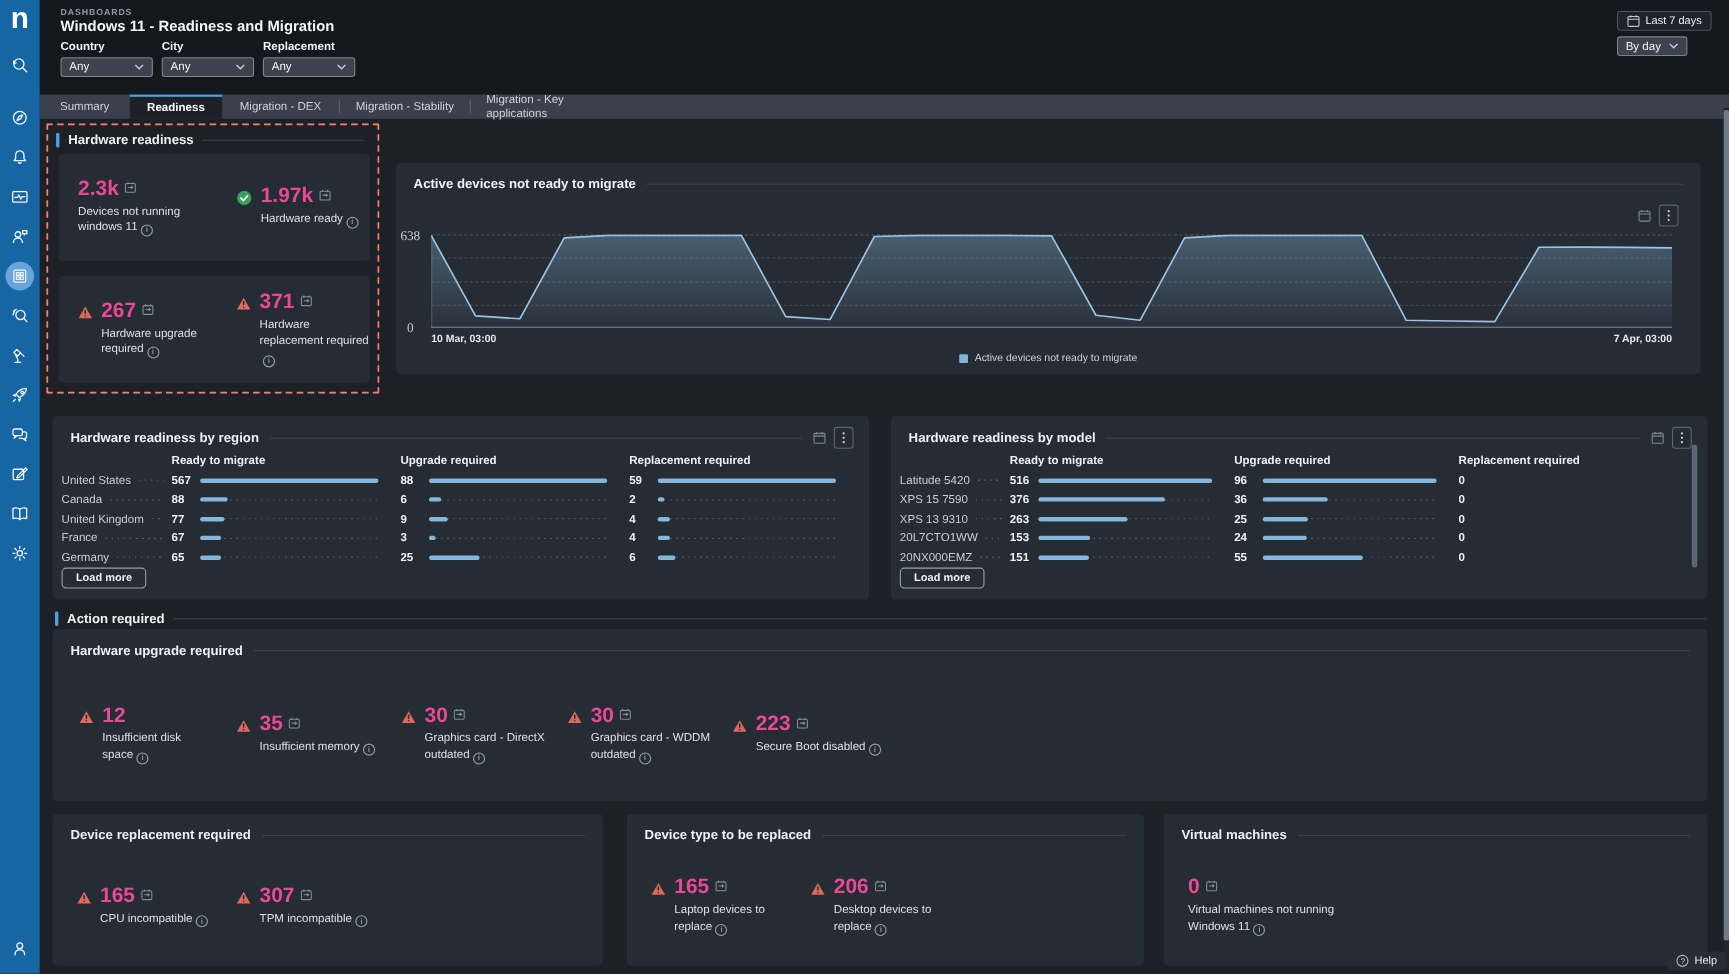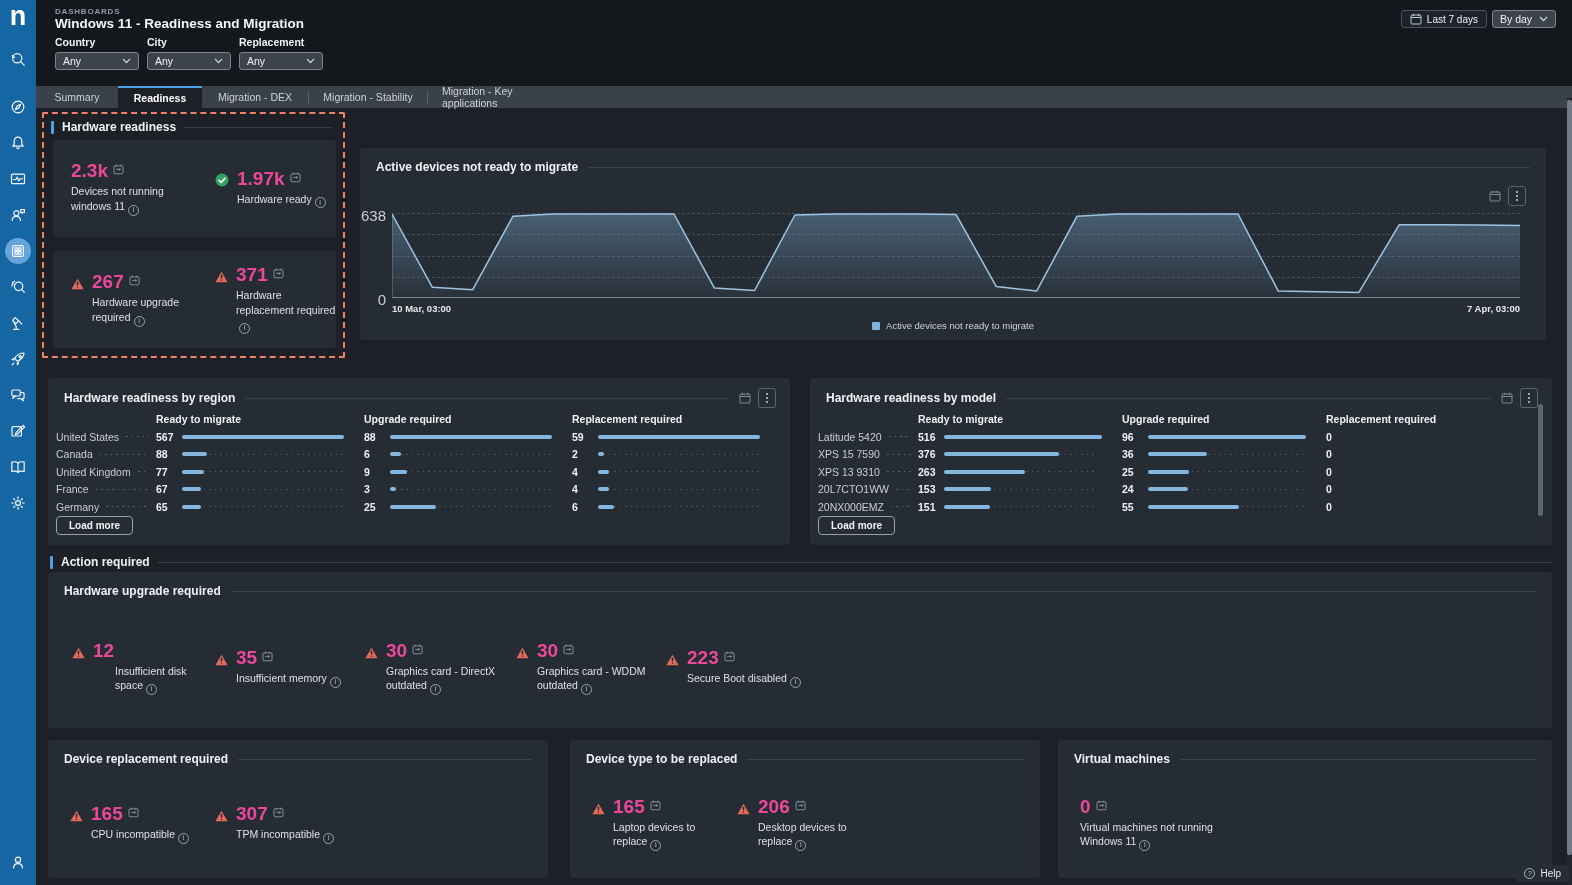--- a/index.html
+++ b/index.html
@@ -14,21 +14,21 @@
   .sicon { width:26px; height:26px; display:flex; align-items:center; justify-content:center; cursor:pointer; }
   .sicon svg { stroke:#f2f6fa; fill:none; stroke-width:1.2; stroke-linecap:round; stroke-linejoin:round; }
   .sicon.active { background:#67a4da; border-radius:50%; }
   .gap-after { margin-bottom:12px; }
   .side-bottom { position:absolute; bottom:10px; left:0; width:36px; display:flex; justify-content:center; }
 
   
   #header { position:absolute; left:36px; top:0; width:1536px; height:86px; background:#14171b; z-index:10; }
   .crumb { position:absolute; left:19px; top:7px; font-size:8px; font-weight:bold; letter-spacing:.8px; color:#8e9bab; }
   .page-title { position:absolute; left:19px; top:16px; font-size:13.5px; font-weight:bold; color:#f4f6f8; }
-  .hdr-right { position:absolute; right:16px; top:10px; display:flex; gap:5px; }
+  .hdr-right { position:absolute; right:16px; top:10px; display:flex; gap:5px;flex-direction:column; }
   .btn-dark { display:flex; align-items:center; gap:5px; height:18px; padding:0 8px; background:#1d232b;
     border:1px solid #4a525e; border-radius:3px; font-size:10px; color:#eef1f4; cursor:pointer; }
   .select { display:flex; align-items:center; justify-content:space-between; height:18px; padding:0 7px;
     background:#3d434d; border:1px solid #7b838f; border-radius:3px; font-size:10.5px; color:#f0f2f5; cursor:pointer; }
   .filters { position:absolute; left:19px; top:36px; display:flex; gap:8px; }
   .fgroup { display:flex; flex-direction:column; gap:4px; }
   .flabel { font-size:10.5px; font-weight:bold; color:#f0f2f5; }
   .fsel { width:84px; }
 
   
@@ -56,37 +56,37 @@
   
   .kpi { display:flex; align-items:flex-start; }
   .kpi .status { margin-right:8px; margin-top:4px; flex:none; }
   .kpi-num-row { display:flex; align-items:flex-start; gap:5px; }
   .kpi-num { font-size:19px; font-weight:bold; color:#ec4899; line-height:1.05; }
   .ic-trend { margin-top:3px; }
   .kpi-label { font-size:10.5px; color:#dce0e5; line-height:1.4; margin-top:3px; }
   .ic-info { display:inline-flex; align-items:center; justify-content:center; width:11px; height:11px;
     border:1px solid #99a1ab; border-radius:50%; font-size:7.5px; color:#b6bdc5; vertical-align:-2px;
     margin-left:3px; cursor:pointer; font-style:normal; }
-  .w88{max-width:88px;margin-left:22px;} .w92{max-width:92px;} .w95{max-width:95px;} .w104{max-width:104px;}
+  .w88{max-width:88px;} .w92{max-width:92px;} .w95{max-width:95px;} .w104{max-width:104px;}
   .w110{max-width:110px;} .w118{max-width:118px;} .w126{max-width:126px;} .w150{max-width:150px;}
   .kpi-row { position:absolute; display:flex; align-items:center; }
 
   
   #hw-box { position:absolute; left:42px; top:112px; width:303px; height:246px;
     border:2px dashed #ee8166; border-radius:2px; z-index:5; }
   .tile { position:absolute; left:9px; width:283px; height:97px; background:#262c33; border-radius:4px;
     display:flex; align-items:center; padding-left:18px; }
   .tile .kpi:first-of-type { width:144px; flex:none; }
 
   
   #plot { position:absolute; left:32px; top:65px; width:1128px; height:85px; }
   .gl { position:absolute; left:0; right:0; height:0; border-top:1px dashed #454c56; }
   #plot .xaxis { position:absolute; left:0; right:0; bottom:0; height:1px; background:#78828e; }
   #plot .yaxis { position:absolute; left:0; top:0; bottom:0; width:1px; background:#4a525c; }
-  .ytick { position:absolute; width:26px; text-align:right; font-size:15px; color:#c9ced5; }
+  .ytick { position:absolute; width:26px; text-align:center; font-size:12px; color:#c9ced5;font-family:Liberation Serif, serif; }
   .xlabels { position:absolute; left:32px; right:26px; top:155px; display:flex; justify-content:space-between;
     font-size:9.5px; font-weight:bold; color:#e8ebee; }
   .legend { position:absolute; left:0; right:0; top:172px; display:flex; justify-content:center;
     align-items:center; gap:6px; font-size:9.5px; color:#ccd2d8; }
   .lg-sq { width:8px; height:8px; background:#7fb3dc; border-radius:1px; }
   .chart-ctl { position:absolute; right:20px; top:38px; }
 
   
   .tbl { position:absolute; left:8px; right:10px; top:32px; }
   .thead { display:flex; height:18px; align-items:center; }

